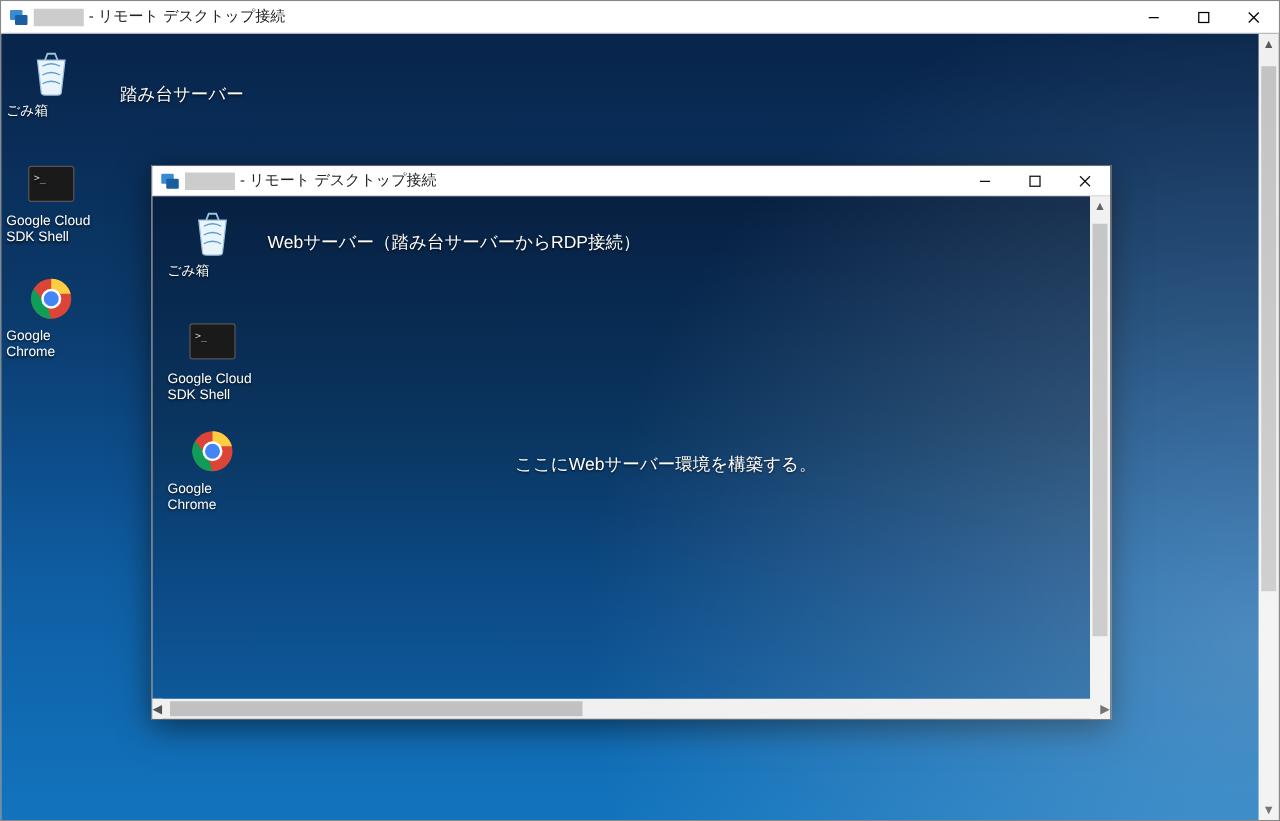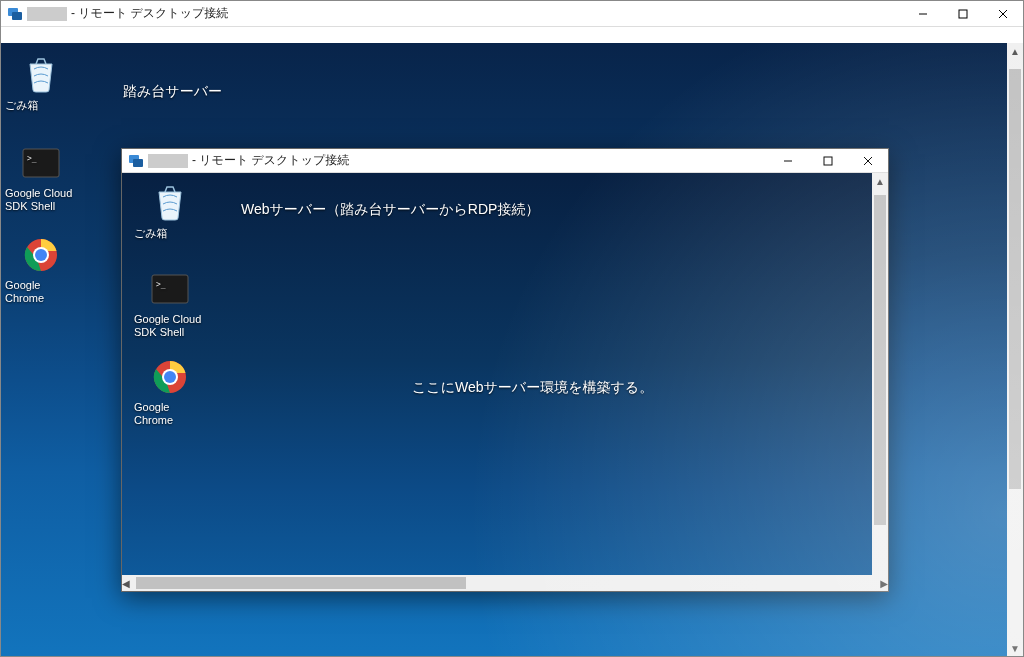--- a/index.html
+++ b/index.html
@@ -1,17 +1,17 @@
 <!DOCTYPE html>
 <html><head>
 <meta charset="utf-8">
 <style>
   * { box-sizing: border-box; margin: 0; padding: 0; }
   html, body { width: 1024px; height: 657px; overflow: hidden; font-family: "Segoe UI", Meiryo, sans-serif; }
-  .outer-window { width: 1024px; height: 657px; background: #fff; border: 1px solid #888; display: flex; flex-direction: column; gap: 16px; }
+  .outer-window { width: 1024px; height: 657px; background: #fff; border: 1px solid #888; display: flex; flex-direction: column; }
   .titlebar { height: 26px; background: #fff; display: flex; align-items: center; padding-left: 6px; border-bottom: 1px solid #ddd; }
   .titlebar .appicon { width: 16px; height: 16px; margin-right: 4px; display: inline-flex; align-items: center; justify-content: center; }
   .titlebar .redacted { width: 40px; height: 14px; background: #ccc; margin-right: 4px; }
   .titlebar .title-text { font-size: 12px; color: #222; }
   .titlebar .controls { margin-left: auto; display: flex; }
   .ctrl { width: 40px; height: 26px; display: flex; align-items: center; justify-content: center; font-size: 14px; color: #000; }
 
   .outer-desktop {
     flex: 1;
     position: relative;
@@ -33,21 +33,21 @@
     background: #f0f0f0; display: flex; flex-direction: column;
   }
   .scroll-btn { height: 16px; background: #f0f0f0; display:flex; align-items:center; justify-content:center; font-size:10px; color:#555; }
   .scroll-track { flex:1; background:#f0f0f0; position:relative; }
   .scroll-thumb { position:absolute; left:2px; right:2px; background:#c1c1c1; }
 
   .desktop-icon { position: absolute; width: 72px; color: #fff; font-size: 11px; text-shadow: 0 1px 2px rgba(0,0,0,0.8); }
   .desktop-icon .ic { width: 40px; height: 40px; margin: 0 auto 4px; display:flex; align-items:center; justify-content:center; }
   .desktop-icon .lbl { line-height: 1.2; }
 
-  .annotation { position: absolute; color: #fff; font-size: 14px; text-shadow: 0 1px 2px rgba(0,0,0,0.8); margin-left: 27px; }
+  .annotation { position: absolute; color: #fff; font-size: 14px; text-shadow: 0 1px 2px rgba(0,0,0,0.8); }
 
   
   .inner-window {
     position: absolute;
     left: 120px; top: 105px;
     width: 768px; height: 444px;
     background: #fff; border: 1px solid #666;
     box-shadow: 0 6px 24px rgba(0,0,0,0.5);
     display: flex; flex-direction: column;
   }

